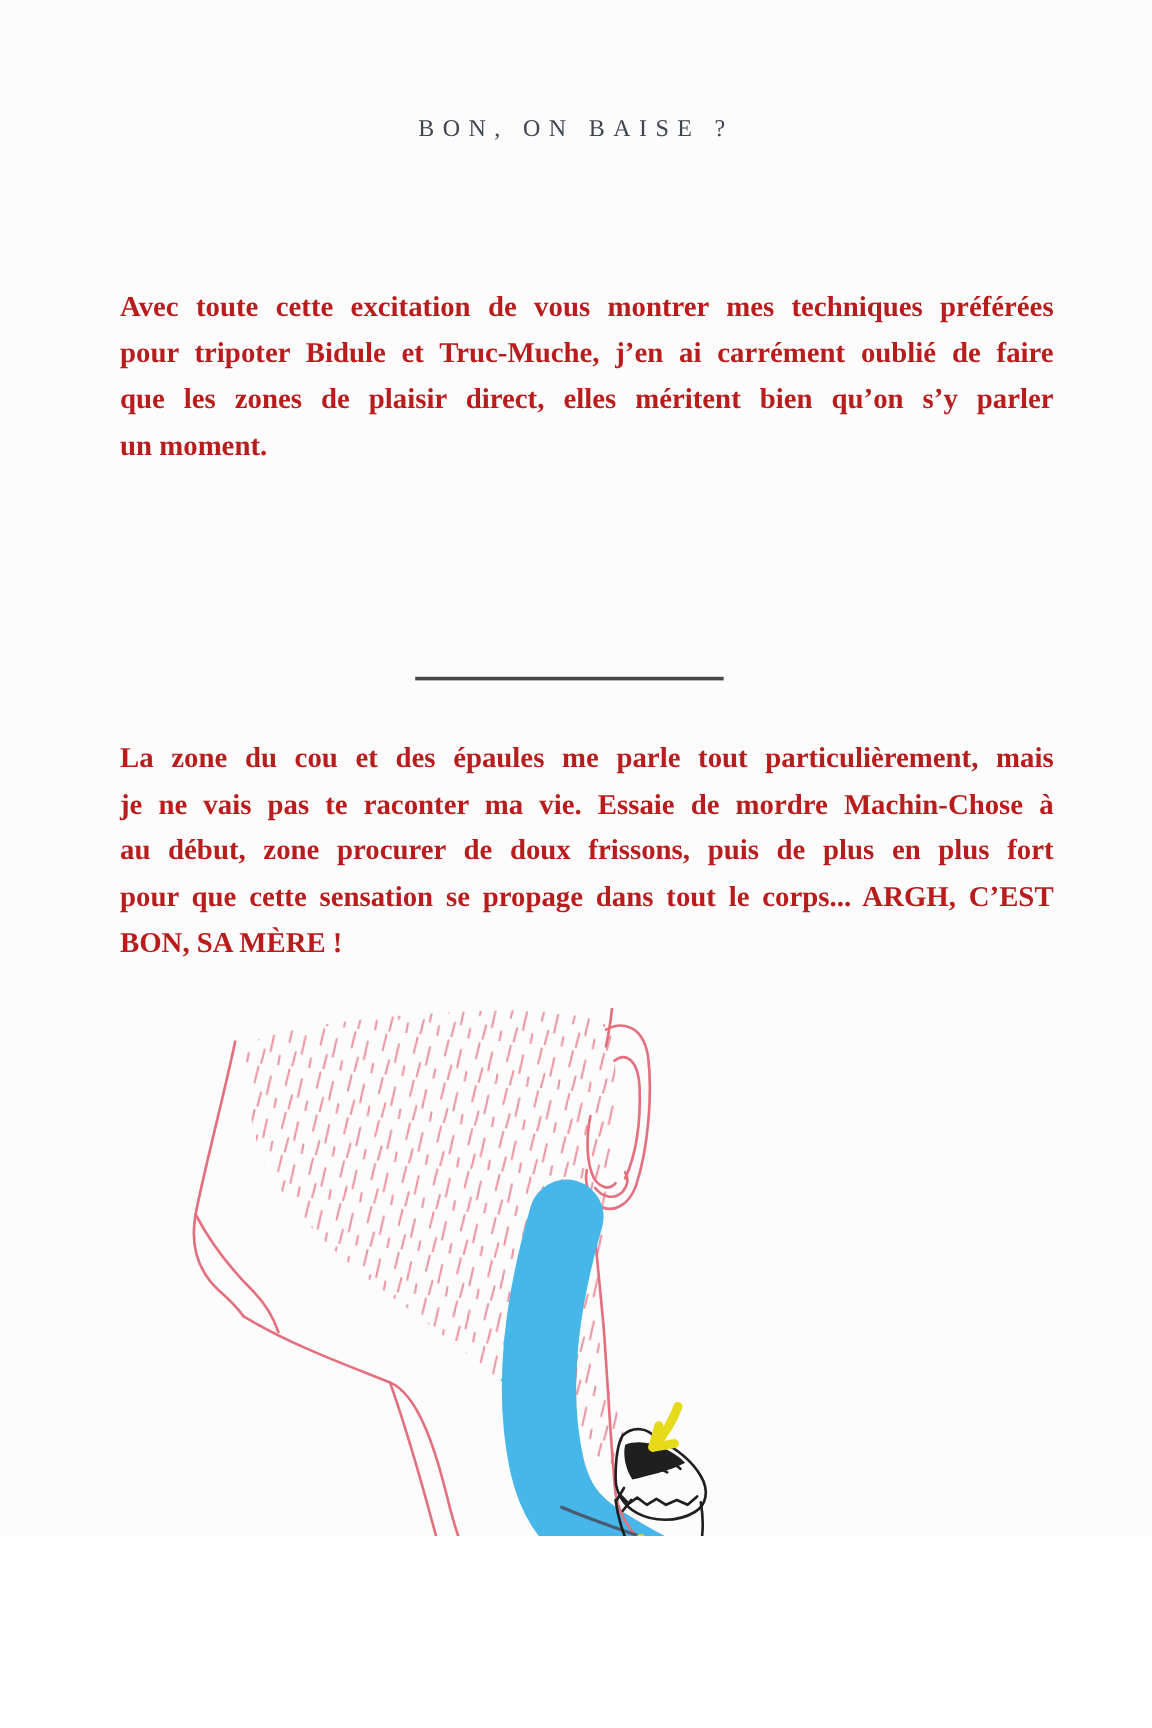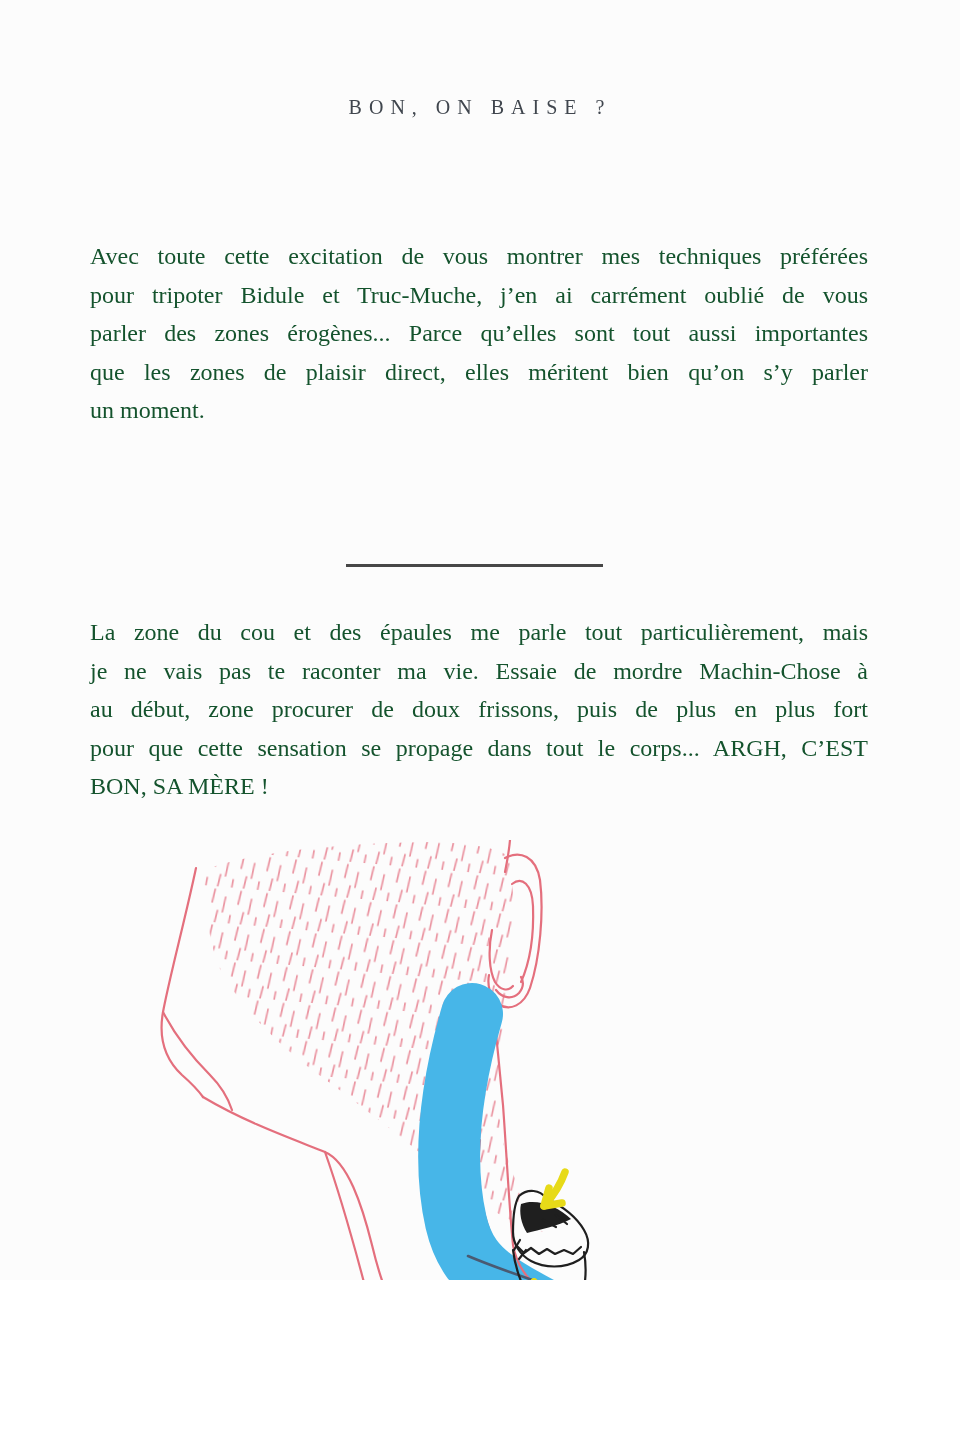--- a/index.html
+++ b/index.html
@@ -10,23 +10,24 @@
     font-family:"Liberation Serif", serif;
     overflow:hidden;
   }
   .running-header{
     position:absolute;top:96px;left:0;right:0;
     text-align:center;
     font-size:20px;letter-spacing:7px;
     color:#40464e;
   }
   .para{
-    position:absolute;left:90px;width:778px;
+    position:absolute;left:100px;width:778px;
     font-size:24px;line-height:38.5px;
-    color:#14532d;
+    color:#b91c1c;
+    font-weight:bold;
   }
   #p1{top:237px;}
   #p2{top:613px;}
   .para .ln{text-align:justify;text-align-last:justify;}
   .para .ln.last{text-align:right;text-align-last:left;}
   .section-heading{
     position:absolute;top:467px;left:0;right:0;
     text-align:center;
     font-family:"Liberation Sans", sans-serif;
     font-weight:700;font-size:46px;letter-spacing:-1px;
@@ -40,22 +41,21 @@
 </style>
 </head>
 <body>
 
 <div class="page">
 
   <div class="running-header">BON, ON BAISE ?</div>
 
   <div class="para" id="p1">
     <div class="ln">Avec toute cette excitation de vous montrer mes techniques préférées</div>
-    <div class="ln">pour tripoter Bidule et Truc-Muche, j’en ai carrément oublié de vous</div>
-    <div class="ln">parler des zones érogènes... Parce qu’elles sont tout aussi importantes</div>
+    <div class="ln">pour tripoter Bidule et Truc-Muche, j’en ai carrément oublié de faire</div>
     <div class="ln">que les zones de plaisir direct, elles méritent bien qu’on s’y parler</div>
     <div class="ln last">un moment.</div>
   </div>
 
 
   <div class="divider"></div>
 
   <div class="para" id="p2">
     <div class="ln">La zone du cou et des épaules me parle tout particulièrement, mais</div>
     <div class="ln">je ne vais pas te raconter ma vie. Essaie de mordre Machin-Chose à</div>

